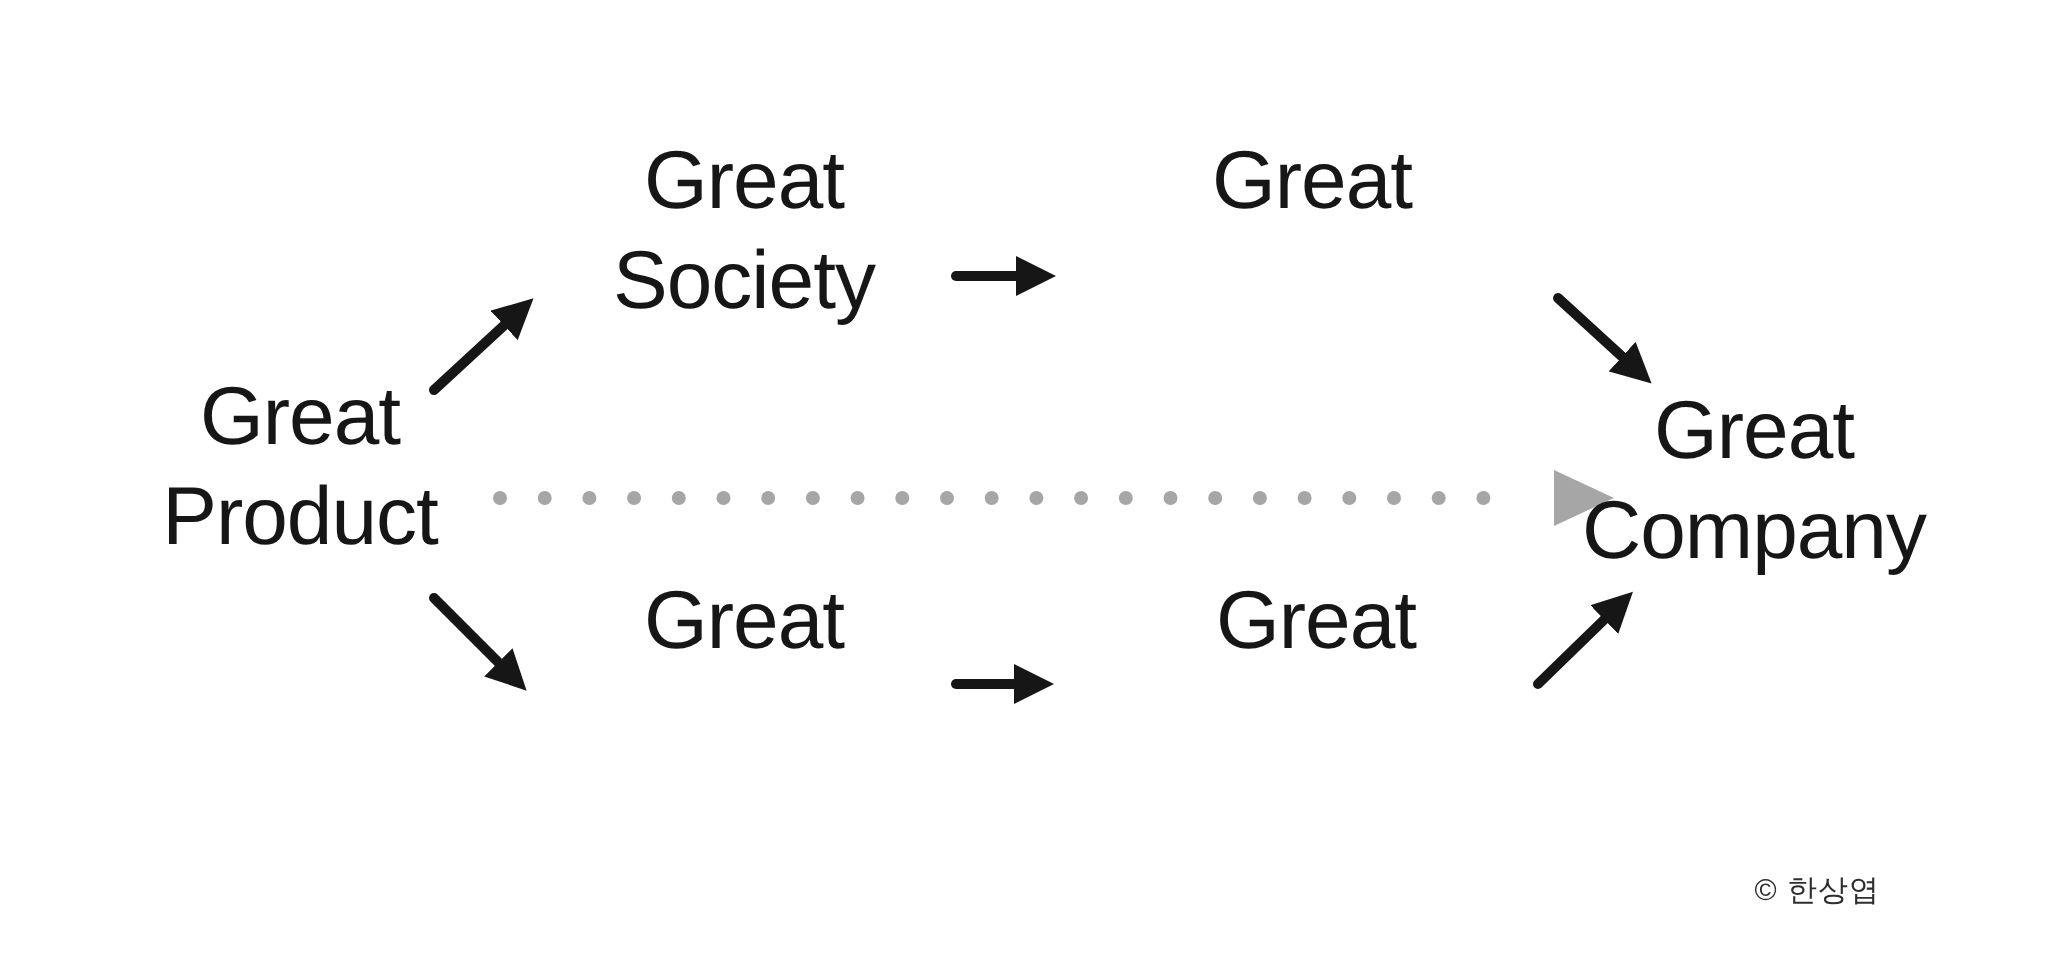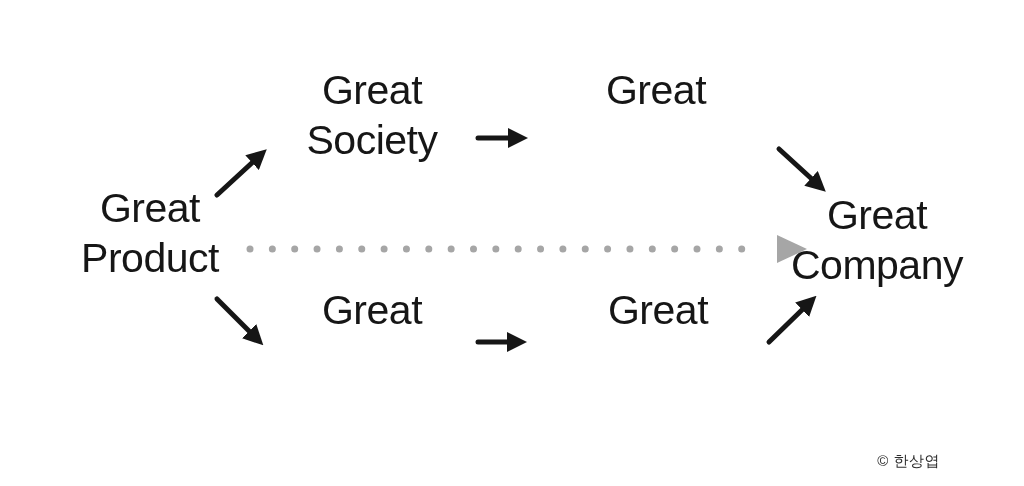--- a/index.html
+++ b/index.html
@@ -31,21 +31,21 @@
     line-height: 50px;
     font-weight: 400;
     letter-spacing: -0.5px;
     white-space: nowrap;
   }
   .node .line {
     display: block;
   }
   .attribution {
     position: absolute;
-    top: 452px;
+    top: 436px;
     right: 84px;
     font-size: 15px;
     color: #2e2e2e;
     letter-spacing: 0.5px;
   }
 </style>
 </head>
 <body>
 
 <div class="canvas">

